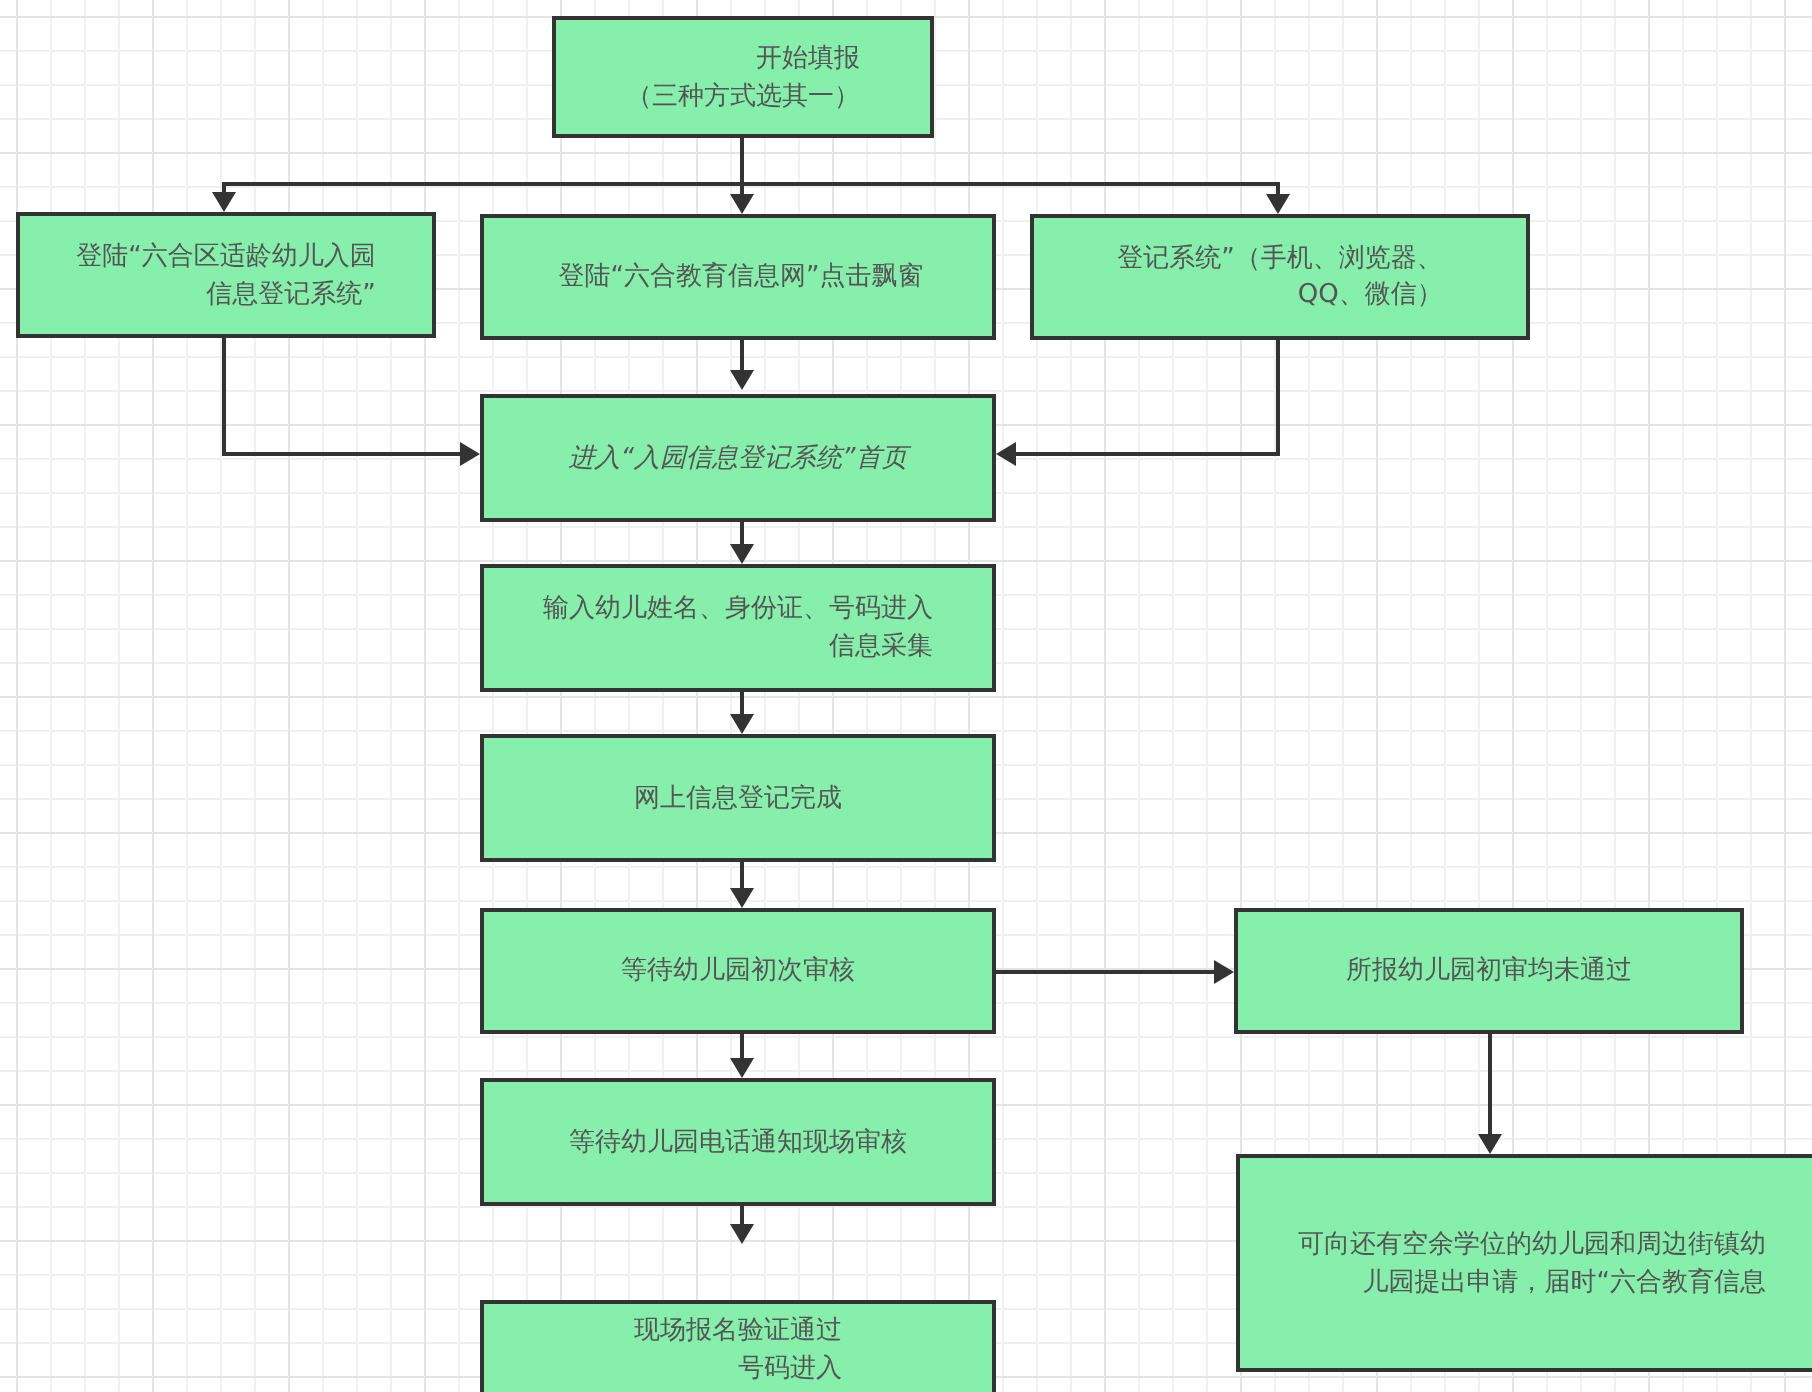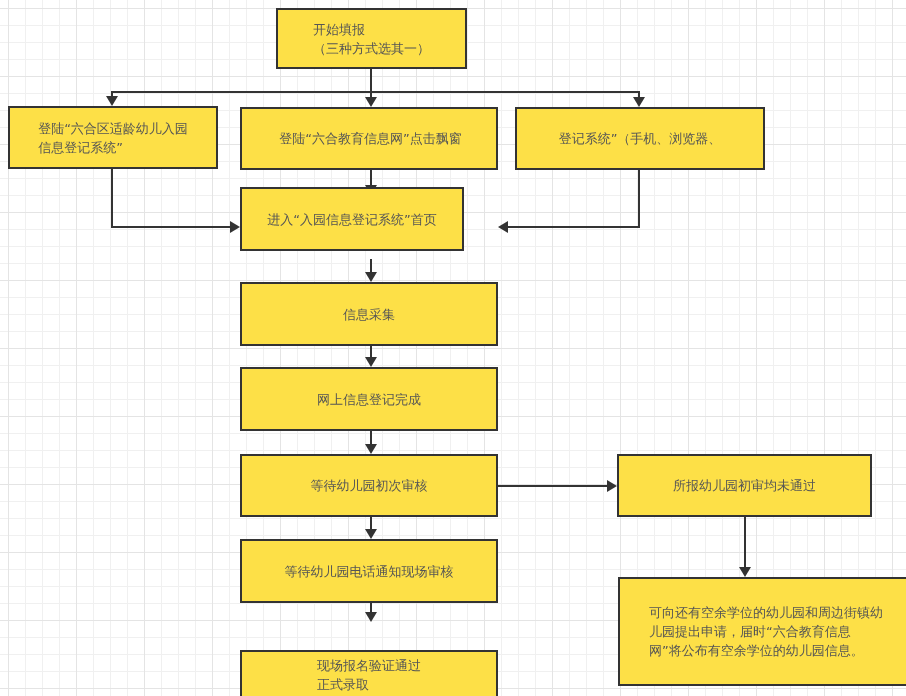--- a/index.html
+++ b/index.html
@@ -10,23 +10,23 @@
       linear-gradient(to right, #e4e4e4 1px, transparent 1px),
       linear-gradient(to bottom, #e4e4e4 1px, transparent 1px),
       linear-gradient(to right, #f0f0f0 1px, transparent 1px),
       linear-gradient(to bottom, #f0f0f0 1px, transparent 1px);
     background-size: 68px 68px, 68px 68px, 17px 17px, 17px 17px;
     background-position: 8px 8px, 8px 8px, 8px 8px, 8px 8px;
     font-family: "DejaVu Sans", sans-serif;
   }
   .node {
     position: absolute; box-sizing: border-box;
-    background: #fde047; border: 2px solid #333333;
+    background: #86efac; border: 2px solid #333333;
     display: flex; align-items: center; justify-content: center;
-    text-align: left; color: #555555; font-size: 13px; line-height: 19px;
+    text-align: right; color: #555555; font-size: 13px; line-height: 19px;
     padding: 0 8px;
   }
   .node span { display: block; }
   svg#edges { position: absolute; left: 0; top: 0; }
   svg#edges line, svg#edges polyline { stroke: #333333; stroke-width: 2; fill: none; }
   svg#edges polygon { fill: #333333; stroke: none; }
 </style>
 </head>
 <body>
 
@@ -80,31 +80,33 @@
 
 <div class="node" style="left:240px; top:107px; width:258px; height:63px;padding-left:11px;">
   <div>
     <span>登陆“六合教育信息网”点击飘窗</span>
   </div>
 </div>
 
 <div class="node" style="left:515px; top:107px; width:250px; height:63px; line-height:18px;">
   <div>
     <span>登记系统”（手机、浏览器、</span>
+    <span>QQ、微信）</span>
   </div>
 </div>
 
-<div class="node" style="left:240px; top:187px; width:224px; height:64px;">
+<div class="node" style="left:240px; top:197px; width:258px; height:64px;font-style:italic;">
   <div>
     <span>进入“入园信息登记系统”首页</span>
   </div>
 </div>
 
 <div class="node" style="left:240px; top:282px; width:258px; height:64px;">
   <div>
+    <span>输入幼儿姓名、身份证、号码进入</span>
     <span>信息采集</span>
   </div>
 </div>
 
 <div class="node" style="left:240px; top:367px; width:258px; height:64px;">
   <div>
     <span>网上信息登记完成</span>
   </div>
 </div>
 
@@ -122,23 +124,22 @@
 
 <div class="node" style="left:240px; top:539px; width:258px; height:64px;">
   <div>
     <span>等待幼儿园电话通知现场审核</span>
   </div>
 </div>
 
 <div class="node" style="left:240px; top:650px; width:258px; height:49px;">
   <div>
     <span>现场报名验证通过</span>
-    <span>正式录取</span>
+    <span>号码进入</span>
   </div>
 </div>
 
 <div class="node" style="left:618px; top:577px; width:296px; height:109px;">
   <div>
     <span>可向还有空余学位的幼儿园和周边街镇幼</span>
     <span>儿园提出申请，届时“六合教育信息</span>
-    <span>网”将公布有空余学位的幼儿园信息。</span>
   </div>
 </div>
 
 </body></html>

